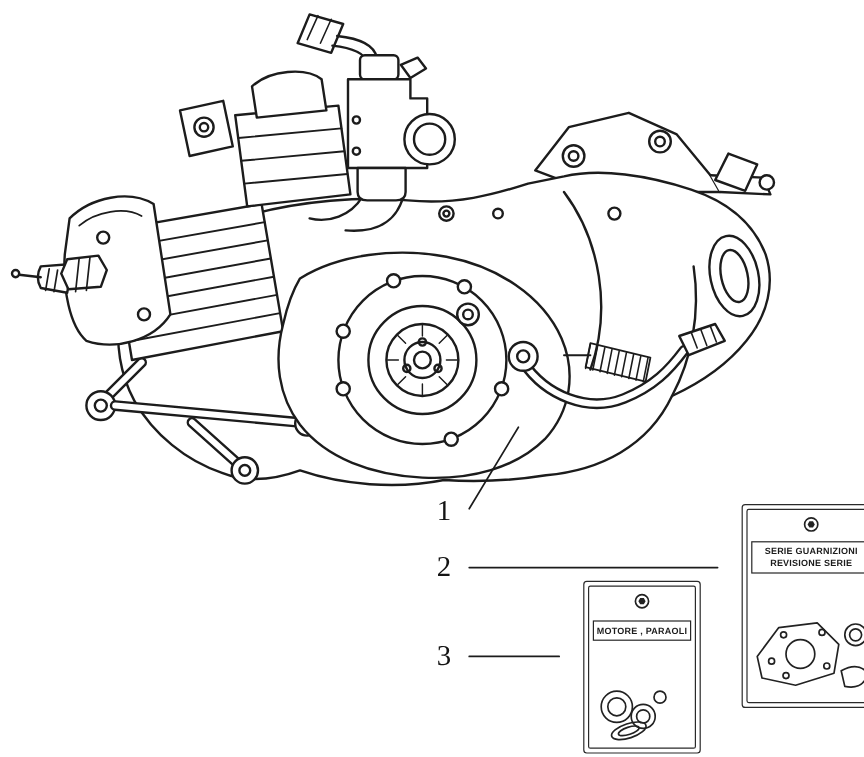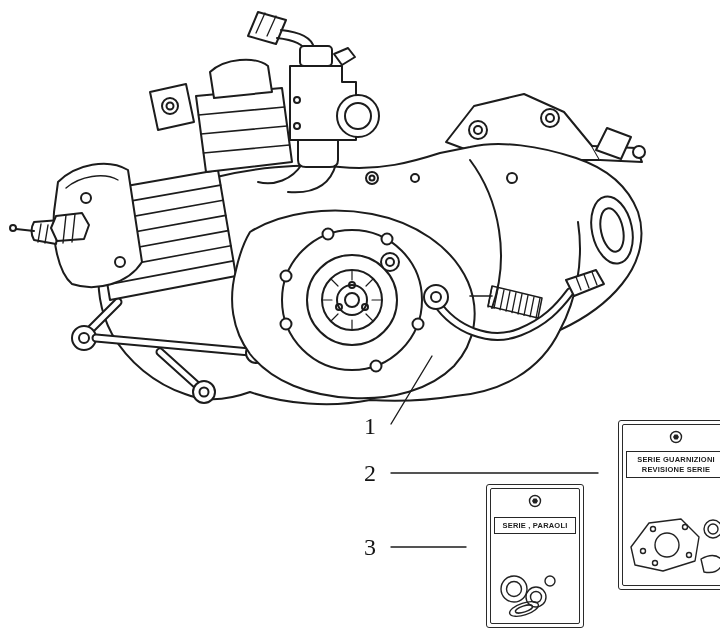--- a/index.html
+++ b/index.html
@@ -196,21 +196,21 @@
     </svg>
   </div>
 
   <div class="packet" style="left:466px;top:484px;width:96px;height:142px;">
     <div class="inner"></div>
     <svg class="eyelet" width="16" height="16" viewBox="0 0 16 16">
       <circle cx="8" cy="8" r="5.5" fill="none" stroke="#222" stroke-width="1.4"></circle>
       <polygon points="11,8 9.5,10.6 6.5,10.6 5,8 6.5,5.4 9.5,5.4" fill="#222"></polygon>
     </svg>
     <div class="label-box" style="top:32px;">
-      <span class="lbl-line">SERIE , PARAOLI</span>
+      <span class="lbl-line">MOTORE , PARAOLI</span>
     </div>
     <svg class="art" style="left:5px;bottom:6px;" width="86" height="62" viewBox="0 0 86 62">
       <g fill="none" stroke="#222" stroke-width="1.4">
         <circle cx="22" cy="30" r="13"></circle>
           <circle cx="22" cy="30" r="7.5"></circle>
         <circle cx="44" cy="38" r="10"></circle>
           <circle cx="44" cy="38" r="5.5"></circle>
         <g transform="rotate(-18 32 50)">
           <ellipse cx="32" cy="50" rx="15" ry="6"></ellipse>
             <ellipse cx="32" cy="50" rx="9" ry="3"></ellipse>

